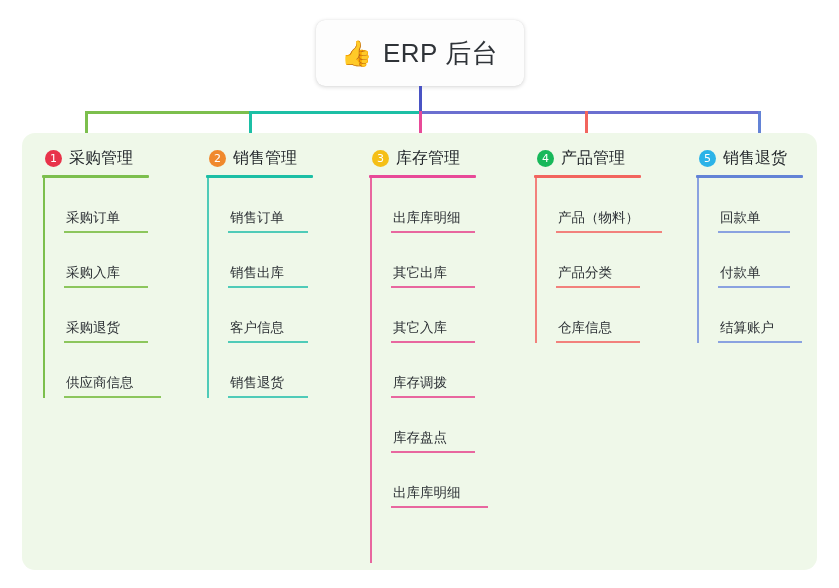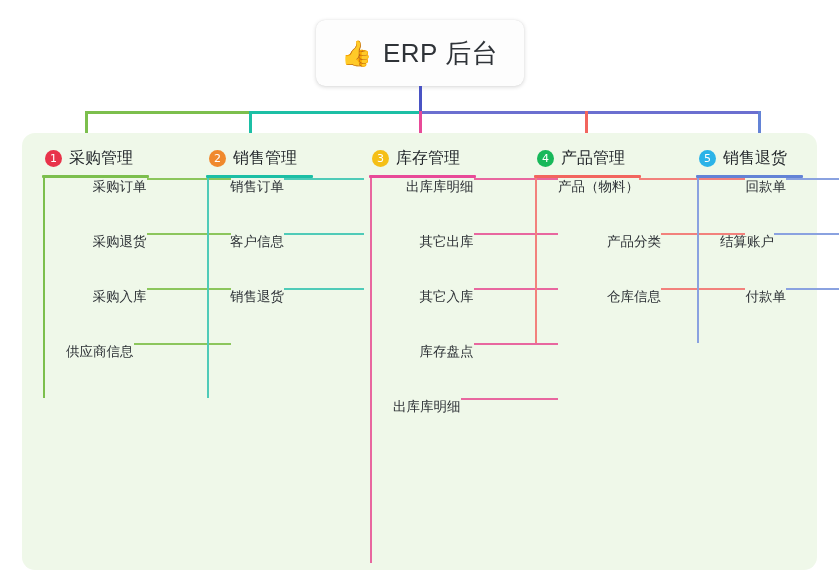--- a/index.html
+++ b/index.html
@@ -109,20 +109,21 @@
     left: 1px;
     top: 0;
     width: 2px;
   }
   .leaf {
     position: relative;
     height: 55px;
     box-sizing: border-box;
     padding-left: 22px;
     display: flex;
+    flex-direction: column;
     justify-content: flex-end;
   }
   .leaf-label {
     font-size: 13.5px;
     color: #2c3035;
     white-space: nowrap;
     padding-left: 2px;
     padding-bottom: 4px;
   }
   .leaf-rule {
@@ -160,47 +161,51 @@
       <span class="branch-label">采购管理</span>
     </div>
     <div class="head-rule" style="width:107px; background:#7cbf4d;"></div>
     <div class="leaves">
       <div class="spine" style="height:220px; background:#7cbf4d;"></div>
       <div class="leaf">
         <span class="leaf-label">采购订单</span>
         <div class="leaf-rule" style="width:84px; background:#8cc65c;"></div>
       </div>
       <div class="leaf">
+        <span class="leaf-label">采购入库</span>
+        <div class="leaf-rule" style="width:84px; background:#8cc65c;"></div>
+      </div>
+      <div class="leaf">
         <span class="leaf-label">采购退货</span>
         <div class="leaf-rule" style="width:84px; background:#8cc65c;"></div>
       </div>
       <div class="leaf">
-        <span class="leaf-label">采购入库</span>
-        <div class="leaf-rule" style="width:84px; background:#8cc65c;"></div>
-      </div>
-      <div class="leaf">
         <span class="leaf-label">供应商信息</span>
         <div class="leaf-rule" style="width:97px; background:#8cc65c;"></div>
       </div>
     </div>
   </div>
 
   <div class="branch" style="left:206px;">
     <div class="branch-head">
       <span class="badge" style="background:#f0892d;">2</span>
       <span class="branch-label">销售管理</span>
     </div>
     <div class="head-rule" style="width:107px; background:#1cbfa5;"></div>
     <div class="leaves">
       <div class="spine" style="height:220px; background:#4fcbb8;"></div>
       <div class="leaf">
         <span class="leaf-label">销售订单</span>
         <div class="leaf-rule" style="width:80px; background:#4fcbb8;"></div>
       </div>
       <div class="leaf">
+        <span class="leaf-label">销售出库</span>
+        <div class="leaf-rule" style="width:80px; background:#4fcbb8;"></div>
+      </div>
+      <div class="leaf">
         <span class="leaf-label">客户信息</span>
         <div class="leaf-rule" style="width:80px; background:#4fcbb8;"></div>
       </div>
       <div class="leaf">
         <span class="leaf-label">销售退货</span>
         <div class="leaf-rule" style="width:80px; background:#4fcbb8;"></div>
       </div>
     </div>
   </div>
 
@@ -218,20 +223,24 @@
       </div>
       <div class="leaf">
         <span class="leaf-label">其它出库</span>
         <div class="leaf-rule" style="width:84px; background:#e8679f;"></div>
       </div>
       <div class="leaf">
         <span class="leaf-label">其它入库</span>
         <div class="leaf-rule" style="width:84px; background:#e8679f;"></div>
       </div>
       <div class="leaf">
+        <span class="leaf-label">库存调拨</span>
+        <div class="leaf-rule" style="width:84px; background:#e8679f;"></div>
+      </div>
+      <div class="leaf">
         <span class="leaf-label">库存盘点</span>
         <div class="leaf-rule" style="width:84px; background:#e8679f;"></div>
       </div>
       <div class="leaf">
         <span class="leaf-label">出库库明细</span>
         <div class="leaf-rule" style="width:97px; background:#e8679f;"></div>
       </div>
     </div>
   </div>
 
@@ -264,23 +273,23 @@
       <span class="branch-label">销售退货</span>
     </div>
     <div class="head-rule" style="width:107px; background:#6383d6;"></div>
     <div class="leaves">
       <div class="spine" style="height:165px; background:#8aa2e0;"></div>
       <div class="leaf">
         <span class="leaf-label">回款单</span>
         <div class="leaf-rule" style="width:72px; background:#8aa2e0;"></div>
       </div>
       <div class="leaf">
+        <span class="leaf-label">付款单</span>
+        <div class="leaf-rule" style="width:72px; background:#8aa2e0;"></div>
+      </div>
+      <div class="leaf">
         <span class="leaf-label">结算账户</span>
         <div class="leaf-rule" style="width:84px; background:#8aa2e0;"></div>
       </div>
-      <div class="leaf">
-        <span class="leaf-label">付款单</span>
-        <div class="leaf-rule" style="width:72px; background:#8aa2e0;"></div>
-      </div>
     </div>
   </div>
 
 </div>
 
 </body></html>

